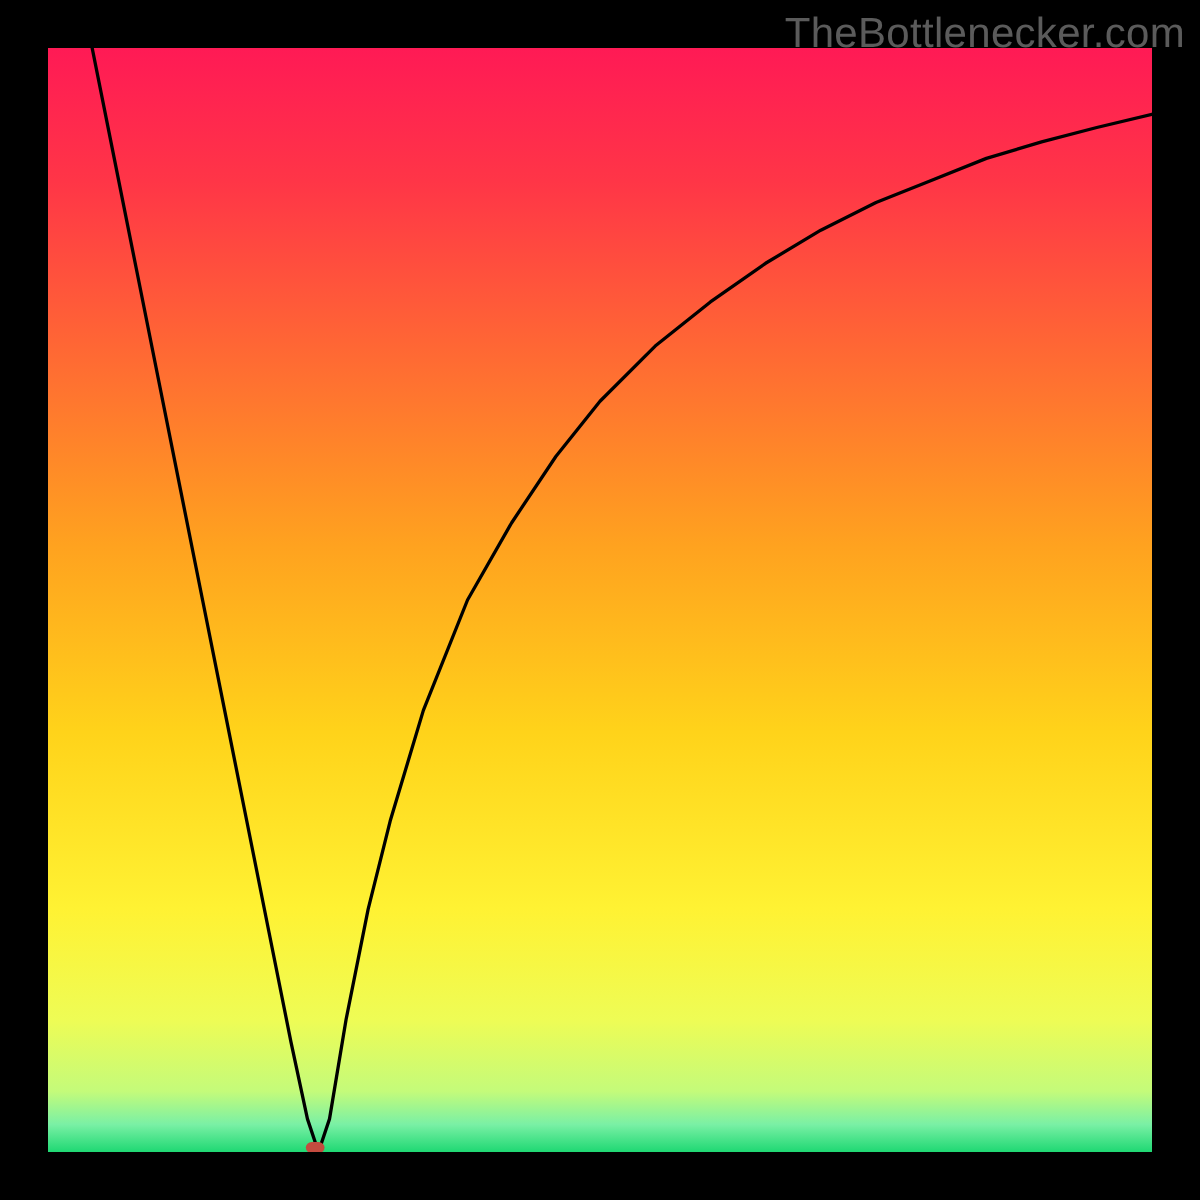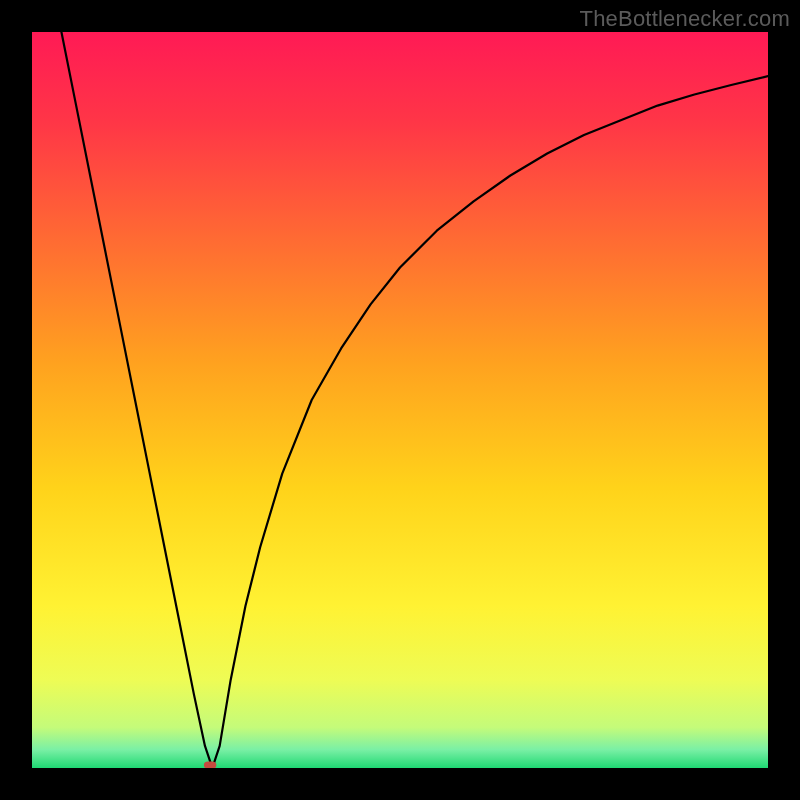--- a/index.html
+++ b/index.html
@@ -28,21 +28,21 @@
   .plot-area svg {
     display: block;
     width: 736px;
     height: 736px;
   }
   .watermark {
     position: absolute;
     top: 6px;
     right: 10px;
     color: #5b5b5b;
-    font-size: 22px;
+    font-size: 28px;
     font-weight: 500;
     letter-spacing: 0.2px;
     user-select: none;
   }
 </style>
 </head>
 <body>
 
 <div class="frame">
 

